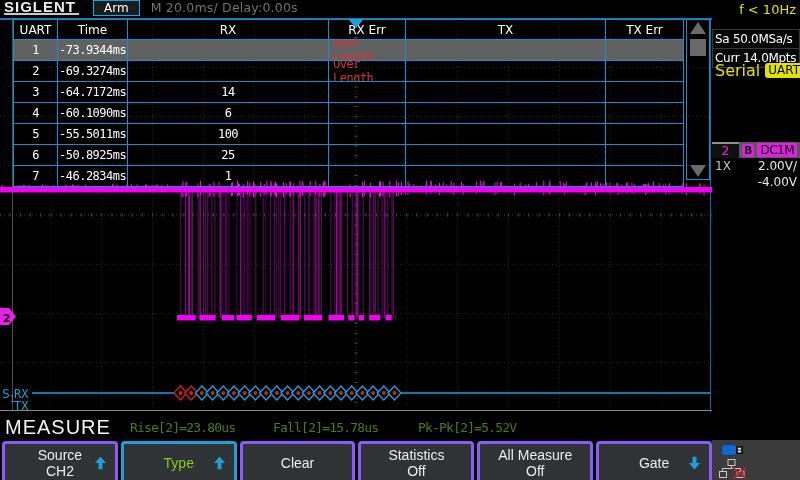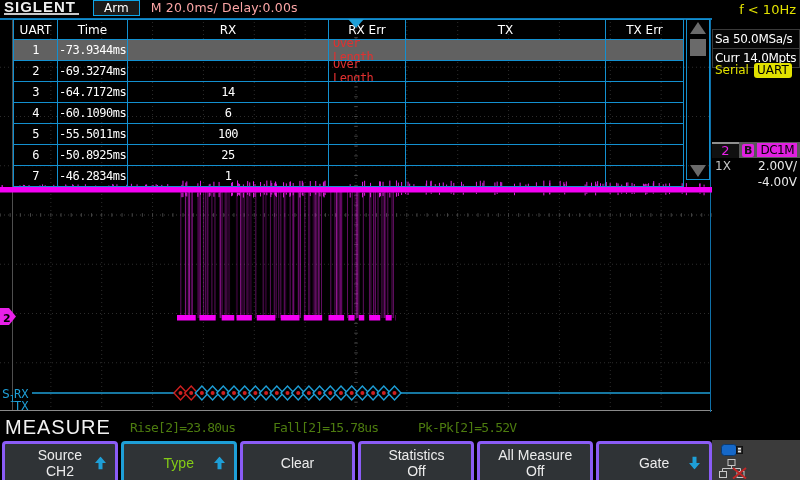--- a/index.html
+++ b/index.html
@@ -4,21 +4,21 @@
 <style>
   html,body{margin:0;padding:0;}
   body{width:800px;height:480px;position:relative;background:#000;overflow:hidden;
        font-family:"DejaVu Sans","Liberation Sans",sans-serif;}
   
   .topbar{position:absolute;left:0;top:0;width:800px;height:15px;display:flex;align-items:center;z-index:5;background:#000;}
   .logo{margin-left:4px;font-family:"Liberation Sans",sans-serif;font-weight:bold;font-size:15px;
         color:#ededed;letter-spacing:1px;border-bottom:2px solid #c9c9c9;line-height:13px;padding-right:3px;}
   .trig-status{margin-left:14px;background:#1b1b1b;border:1px solid #0ea5e9;color:#fff;font-size:12px;
         padding:0 10px;height:14px;line-height:14px;}
-  .timebase{margin-left:11px;color:#fca5a5;font-size:12.5px;letter-spacing:0.2px;}
+  .timebase{margin-left:11px;color:#737373;font-size:12.5px;letter-spacing:0.2px;}
   .freq{position:absolute;right:4px;top:2px;color:#e2e200;font-size:13px;}
   
   .gridwrap{position:absolute;left:0;top:18px;width:712px;height:394px;z-index:1;}
   .gridwrap svg{position:absolute;left:0;top:0;}
   .trigger-pos{position:absolute;left:348px;top:19px;width:0;height:0;z-index:4;
         border-left:8px solid transparent;border-right:8px solid transparent;border-top:9px solid #1e9fd7;}
   
   .decode-table{position:absolute;left:13px;top:19px;width:671px;border:1px solid #1390d0;z-index:3;box-sizing:border-box;}
   .trow{display:grid;grid-template-columns:44px 70px 201px 77px 200px 77px;height:20px;border-bottom:1px solid #1390d0;}
   .trow:last-child{border-bottom:none;}
@@ -36,21 +36,21 @@
   .sb-up{position:absolute;top:2px;left:3px;width:0;height:0;
         border-left:8px solid transparent;border-right:8px solid transparent;border-bottom:12px solid #6a6a6a;}
   .sb-thumb{position:absolute;top:19px;left:3px;width:16px;height:17px;background:#6a6a6a;}
   .sb-down{position:absolute;bottom:2px;left:3px;width:0;height:0;
         border-left:8px solid transparent;border-right:8px solid transparent;border-top:12px solid #6a6a6a;}
   
   .acq-box{position:absolute;left:712px;top:30px;width:98px;z-index:2;text-align:right;}
   .acq-row{width:88px;height:20px;border:1px solid #3a3a3a;margin-top:-1px;color:#fff;font-size:12px;
         display:flex;align-items:center;padding-left:2px;letter-spacing:-0.3px;box-sizing:border-box;background:#050505;}
   .serial-row{position:absolute;left:712px;top:61px;width:88px;height:18px;display:flex;align-items:center;z-index:2;}
-  .serial-label{color:#e2e200;font-size:12px;margin-left:3px;}
+  .serial-label{color:#e2e200;font-size:16px;margin-left:3px;}
   .serial-badge{background:#e2e200;color:#000;font-size:12px;padding:0 3px;border-radius:3px;margin-left:5px;height:15px;line-height:15px;}
   .ch2-box{position:absolute;left:712px;top:142px;width:88px;z-index:2;font-size:12px;}
   .ch2-row1{display:flex;height:16px;}
   .ch2-num{width:27px;background:#101010;border-top:2px solid #909090;color:#e820e8;text-align:center;
         line-height:14px;font-size:13px;box-sizing:border-box;}
   .ch2-badges{flex:1;background:#585858;display:flex;align-items:center;gap:3px;padding-left:3px;}
   .bw-badge{background:#e020e0;color:#141414;font-size:11px;line-height:13px;padding:0 2px;border-radius:2px;font-weight:bold;}
   .coupling-badge{background:#e020e0;color:#000;font-size:12px;line-height:14px;padding:0 3px;border-radius:0;letter-spacing:-0.5px;}
   .ch2-row2{display:flex;justify-content:space-between;color:#e8e8e8;height:16px;align-items:center;padding:0 3px;}
   .ch2-row2 .probe{color:#c4c4c4;}

